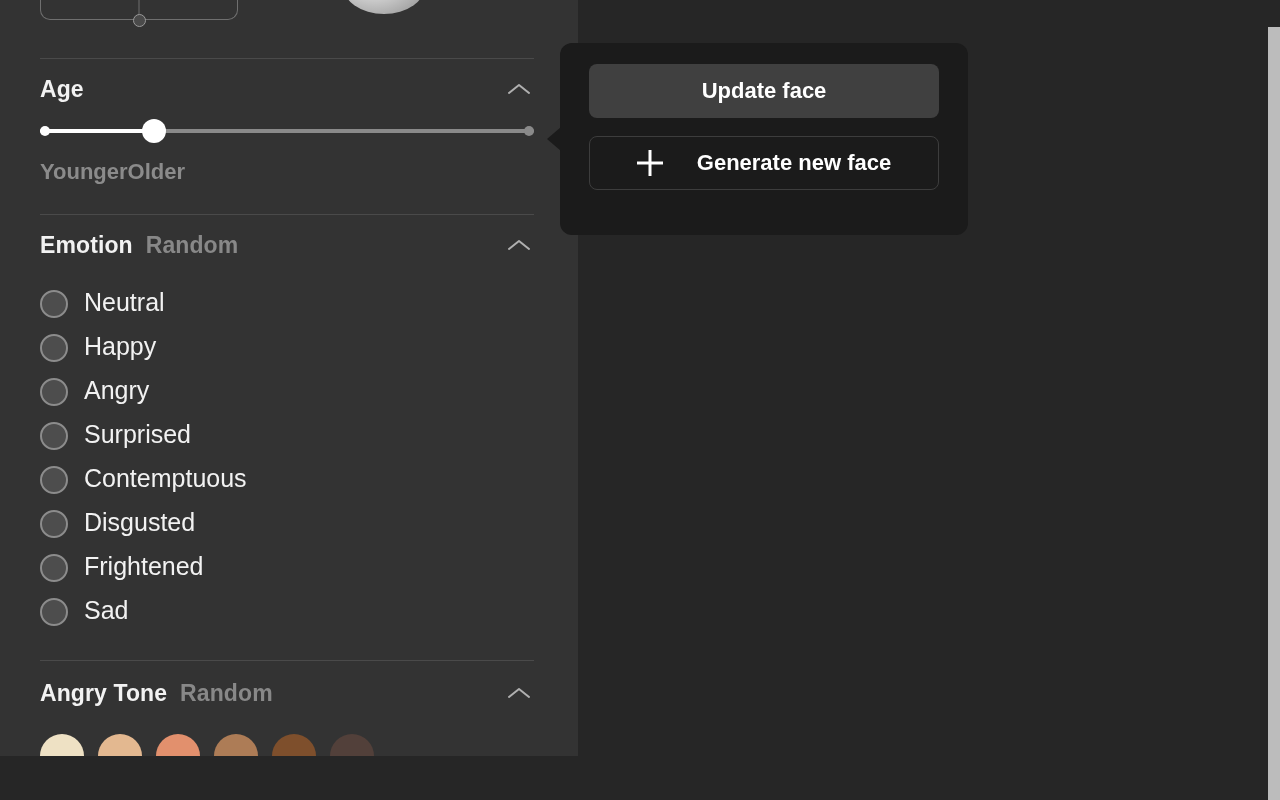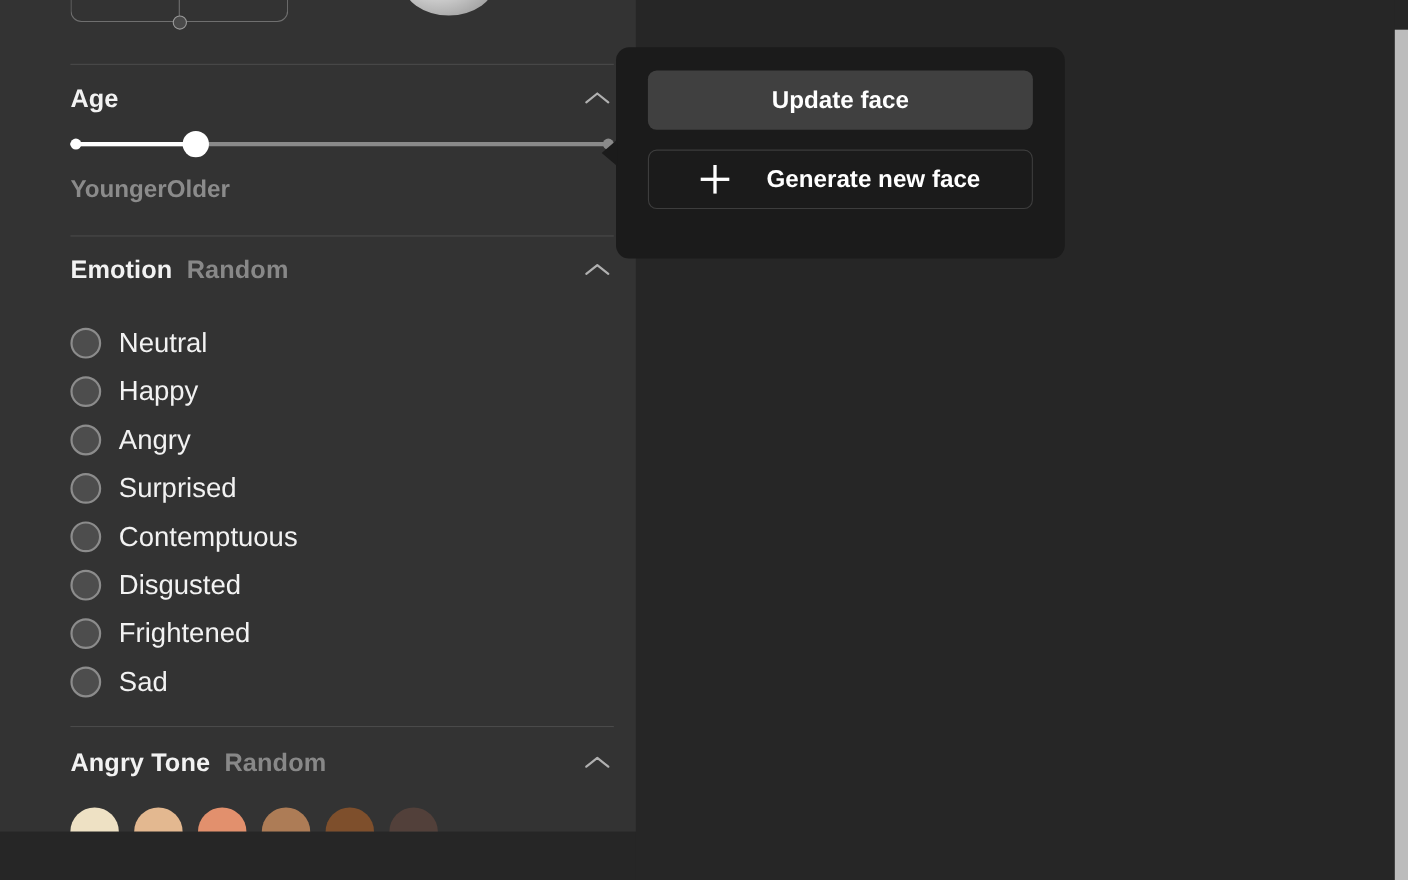--- a/index.html
+++ b/index.html
@@ -31,21 +31,20 @@
 
   
   .sidebar {
     position: absolute;
     left: 0;
     top: 0;
     width: 578px;
     height: 756px;
     background: #333333;
     overflow: hidden;
-    padding-left: 24px;
   }
 
   .sidebar-inner {
     position: relative;
     width: 578px;
     height: 800px;
   }
 
   
   .xy-pad-wrap {
@@ -206,21 +205,21 @@
 
   
   .radio-list {
     position: absolute;
     left: 40px;
     top: 290px;
     width: 494px;
   }
   .radio-item {
     display: flex;
-    align-items: center;
+    align-items: flex-start;
     height: 44px;
     cursor: pointer;
   }
   .radio-dot {
     width: 28px;
     height: 28px;
     border-radius: 50%;
     background: #4d4d4d;
     border: 2px solid #8c8c8c;
     flex: 0 0 auto;

